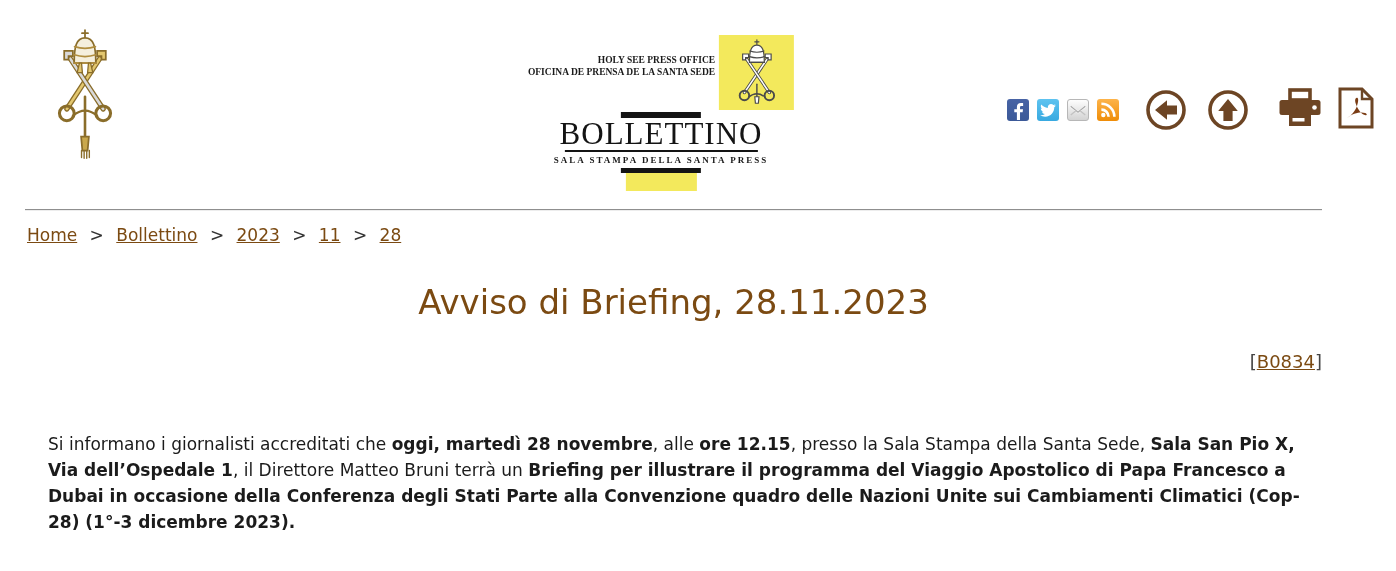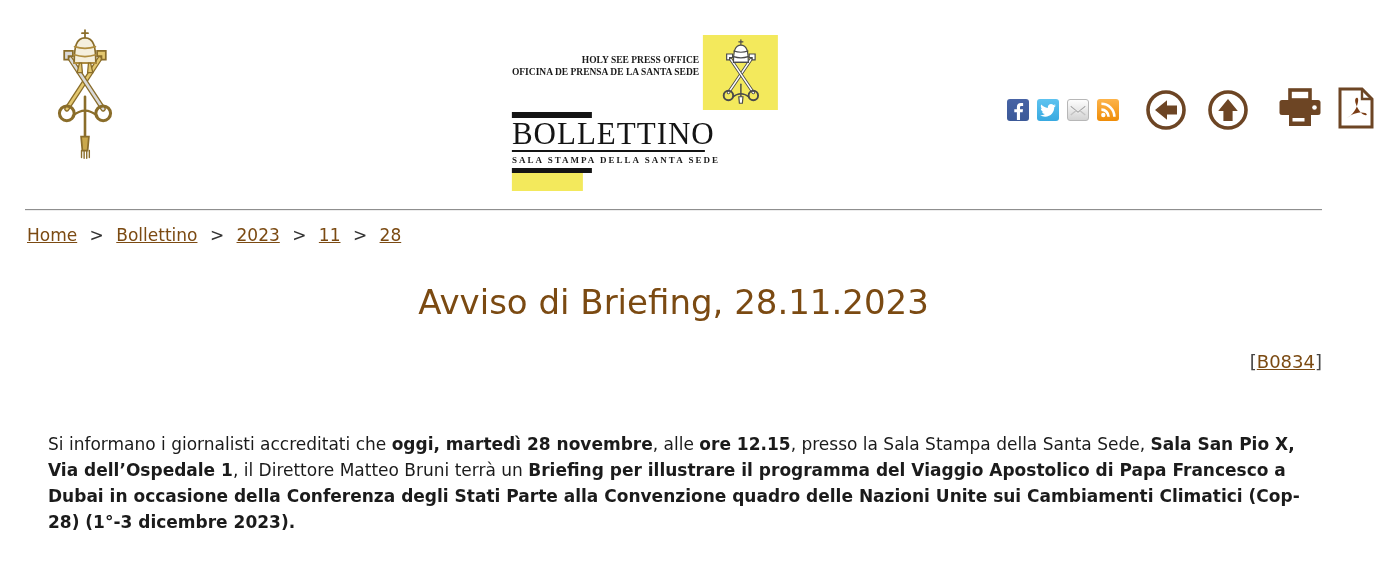--- a/index.html
+++ b/index.html
@@ -8,22 +8,22 @@
     --fb:#3b5998; --tw:#38a9e0; --rss_a:#fdb44b; --rss_b:#ef8c07;
   }
   *{margin:0;padding:0;box-sizing:border-box;}
   html,body{background:#fff;}
   body{
     position:relative; width:1396px; height:571px; overflow:hidden;
     font-family:"DejaVu Sans","Liberation Sans",sans-serif; color:var(--body_text);
   }
   
   .coat-of-arms{position:absolute;left:46px;top:24px;width:78px;height:150px;}
-  .masthead{position:absolute;left:645px;top:35px;transform:translateX(-50%);
-    display:flex;flex-direction:column;align-items:flex-start;}
+  .masthead{position:absolute;left:661px;top:35px;transform:translateX(-50%);
+    display:flex;flex-direction:column;align-items:center;}
   .mast-row{display:flex;align-items:flex-start;}
   .mast-text{font-family:"Liberation Serif",serif;font-weight:bold;font-size:9.5px;
     line-height:12px;color:var(--mast_ink);white-space:nowrap;padding-top:19px;}
   .mast-text.left{text-align:right;margin-right:4px;}
   .mast-text.right{text-align:left;margin-left:4px;}
   .emblem-box{width:75px;height:75px;background:var(--yellow);
     display:flex;align-items:center;justify-content:center;flex:0 0 auto;}
   .mast-bar1{width:80px;height:6px;background:#141414;margin-top:2px;}
   .mast-title{font-family:"Liberation Serif",serif;font-size:31px;line-height:.86;
     letter-spacing:1px;color:#141414;margin-top:3px;white-space:nowrap;}
@@ -111,21 +111,21 @@
           <path d="M33 22 Q45 26 57 22 M32.6 31.5 Q45 35.5 57.4 31.5 M32.5 41 H57.5"></path>
           <path d="M45 78 V100" stroke-width="2.4"></path>
           <path d="M41.5 99 h7 l-1 11 h-5 z" fill="#fff"></path>
         </g>
       </svg>
     </div>
   </div>
   <div class="mast-bar1"></div>
   <div class="mast-title">BOLLETTINO</div>
   <div class="mast-rule"></div>
-  <div class="mast-subtitle">SALA STAMPA DELLA SANTA SEDE</div>
+  <div class="mast-subtitle">SALA STAMPA DELLA SANTA PRESS</div>
   <div class="mast-bar2"></div>
   <div class="mast-yellow-foot"></div>
 </div>
 
 <div class="action-icons">
   <div class="social fb">
     <svg width="22" height="22" viewBox="0 0 24 24">
       <path fill="#fff" d="M14.2 23v-8.5h2.85l.43-3.3H14.2V9.1c0-.96.27-1.6 1.65-1.6h1.75V4.55c-.3-.04-1.34-.13-2.55-.13-2.52 0-4.25 1.54-4.25 4.37v2.41H7.95v3.3h2.85V23h3.4z"></path>
     </svg>
   </div>

